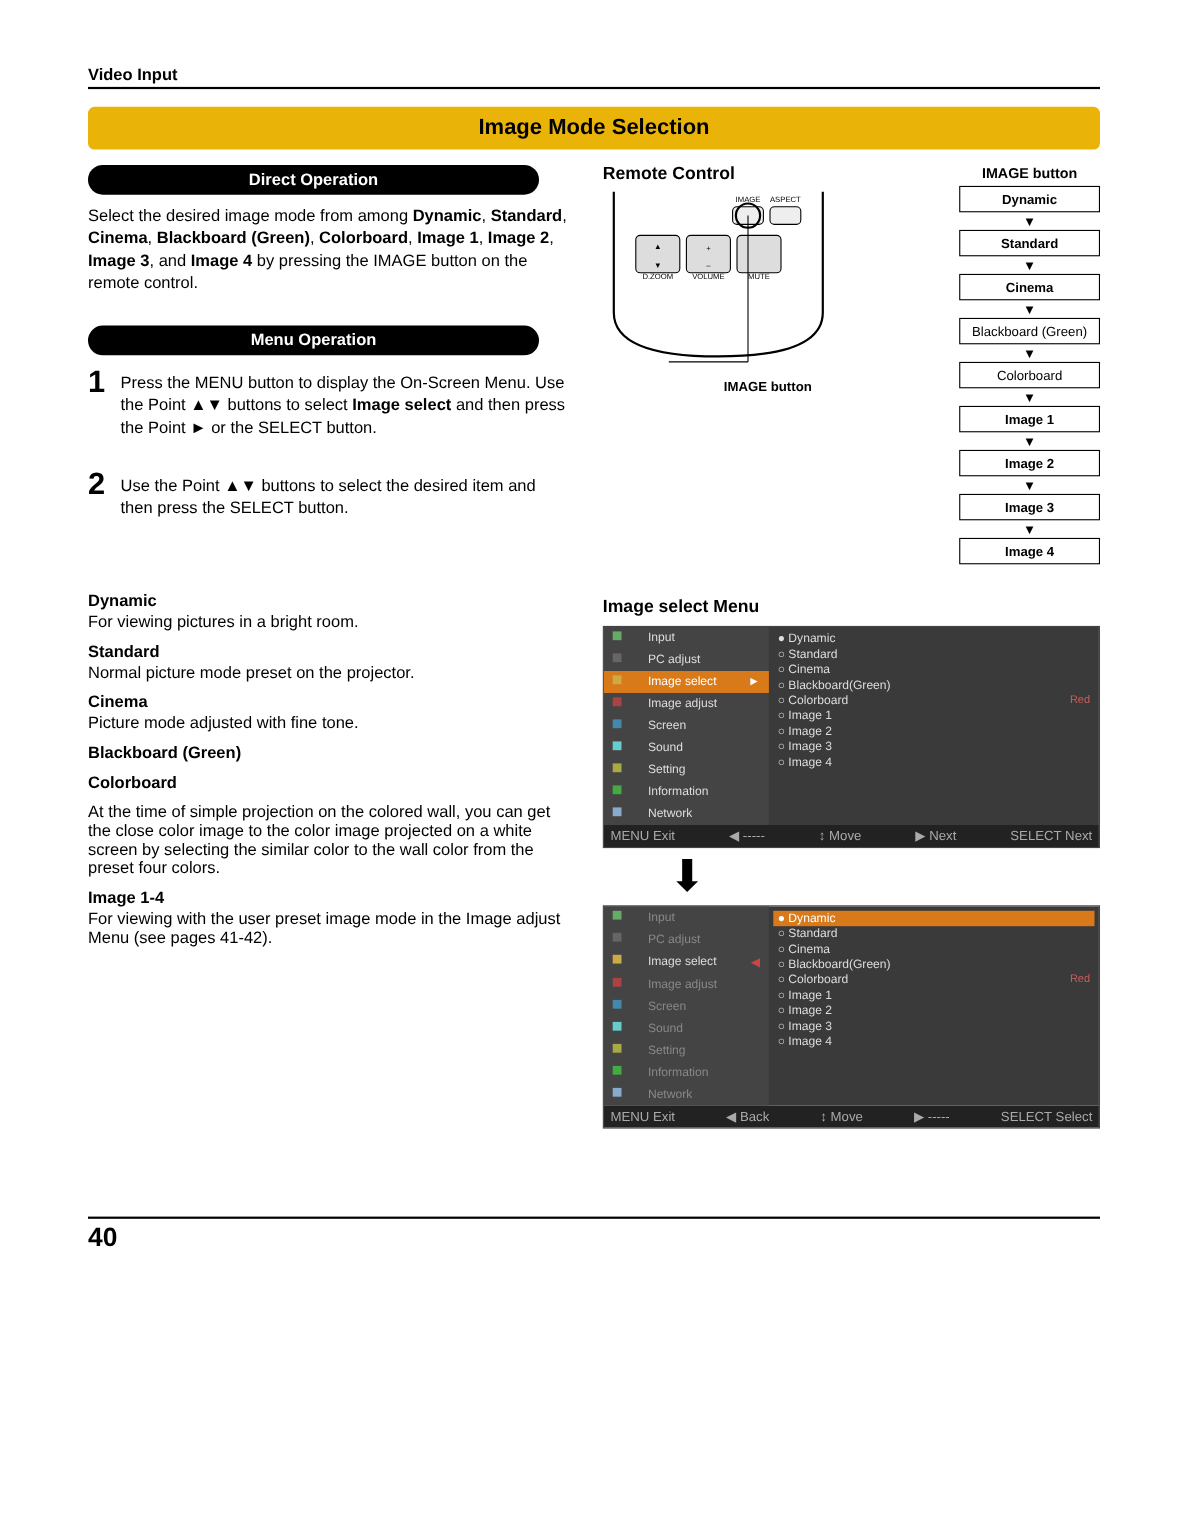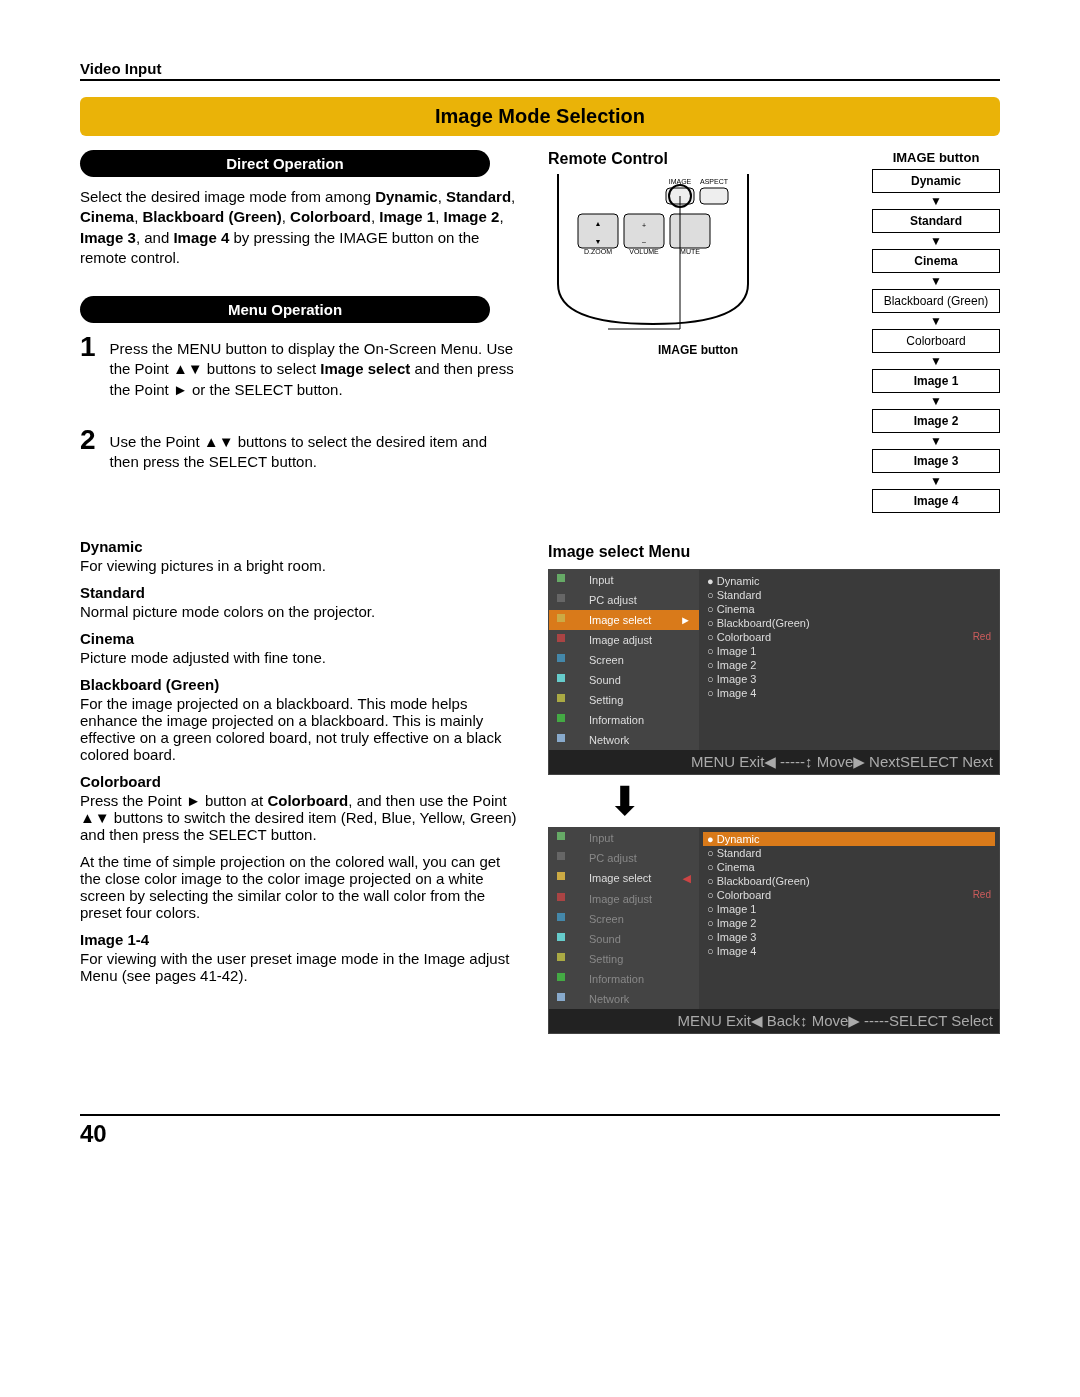--- a/index.html
+++ b/index.html
@@ -25,21 +25,21 @@
 .img-label{font-size:12px;font-weight:bold;text-align:center;margin-top:6px}
 .menu-title{font-weight:bold;font-size:16px;margin:30px 0 8px 0}
 .osd{width:450px;border:1px solid #444;font-size:11px;color:#ddd}
 .osd-body{display:flex;background:#3a3a3a}
 .osd-left{width:150px;background:#444}
 .osd-left div{padding:4px 8px;display:flex;align-items:flex-start;gap:24px}
 .osd-left .sel{background:#d97a1a;color:#fff}
 .osd-right{flex:1;padding:4px 8px}
 .osd-right div{padding:1px 0}
 .osd-right .sel{background:#d97a1a;color:#fff;padding:1px 4px;margin:0 -4px}
-.osd-foot{background:#222;color:#aaa;font-size:15px;padding:3px 6px;display:flex;justify-content:flex-end}
+.osd-foot{background:#222;color:#aaa;font-size:12px;padding:3px 6px;display:flex;justify-content:space-between}
 .dot{width:8px;height:8px;display:inline-block;background:#666}
 .big-arrow{font-size:40px;text-align:left;margin:6px 0 6px 60px;line-height:1}
 .pagebar{border-top:2px solid #000;margin-top:80px;padding-top:4px;font-size:24px;font-weight:bold}
 .osd-right .red{color:#cc5c5c;float:right;font-size:10px}
 </style>
 </head>
 <body>
 
 <div class="section-title">Video Input</div>
 <div class="sub-banner">Image Mode Selection</div>
@@ -59,27 +59,25 @@
   </div>
   <div class="step">
     <div class="step-num">2</div>
     <p>Use the Point ▲▼ buttons to select the desired item and then press the SELECT button.</p>
   </div>
 
   <dl class="modes" style="margin-top:60px">
     <dt>Dynamic</dt>
         <dd>For viewing pictures in a bright room.</dd>
     <dt>Standard</dt>
-        <dd>Normal picture mode colors on the projector.</dd>
+        <dd>Normal picture mode preset on the projector.</dd>
     <dt>Cinema</dt>
         <dd>Picture mode adjusted with fine tone.</dd>
     <dt>Blackboard (Green)</dt>
-        <dd>For the image projected on a blackboard. This mode helps enhance the image projected on a blackboard. This is mainly effective on a green colored board, not truly effective on a black colored board.</dd>
     <dt>Colorboard</dt>
-        <dd>Press the Point ► button at <b>Colorboard</b>, and then use the Point ▲▼ buttons to switch the desired item (Red, Blue, Yellow, Green) and then press the SELECT button.</dd>
     <dd style="margin-top:10px">At the time of simple projection on the colored wall, you can get the close color image to the color image projected on a white screen by selecting the similar color to the wall color from the preset four colors.</dd>
     <dt>Image 1-4</dt>
         <dd>For viewing with the user preset image mode in the Image adjust Menu (see pages 41-42).</dd>
   </dl>
  </div>
 
  <div class="right">
   <div class="right-top">
    <div class="remote-area">
     <div class="remote-label">Remote Control</div>

